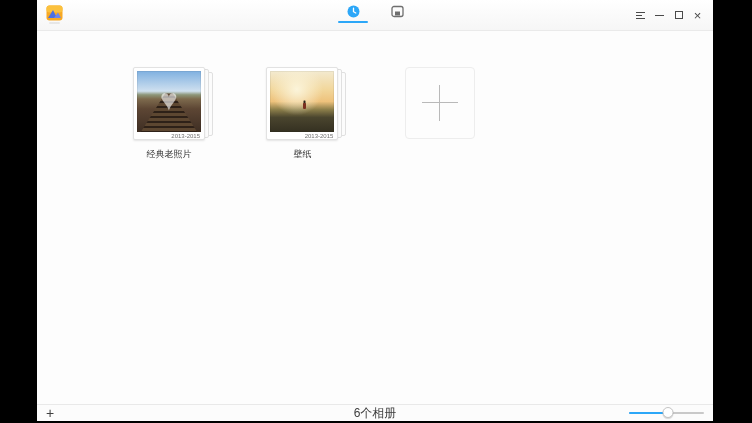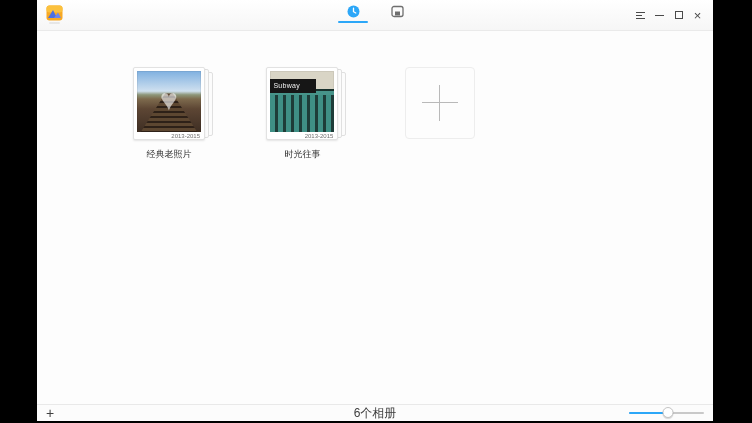--- a/index.html
+++ b/index.html
@@ -166,32 +166,30 @@
     <div class="card-front">
       <div class="photo photo-railway-heart">
               <span class="heart">♥</span>
             </div>
       <div class="card-date">2013-2015</div>
     </div>
     <div class="album-label">经典老照片</div>
   </div>
 
 
-
   <div class="card-block">
     <div class="stack stack-b"></div>
     <div class="stack stack-a"></div>
     <div class="card-front">
-      <div class="photo photo-subway">
-              <span class="sign">Subway</span>
-            </div>
+      <div class="photo photo-sunset-figure"></div>
       <div class="card-date">2013-2015</div>
     </div>
-    <div class="album-label">时光往事</div>
-  </div>
+    <div class="album-label">壁纸</div>
+  </div>
+
 
 
 
   <div class="card-block">
     <div class="add-card">
       <span class="plus-lines"></span>
     </div>
   </div>
 </div>
   </div>

